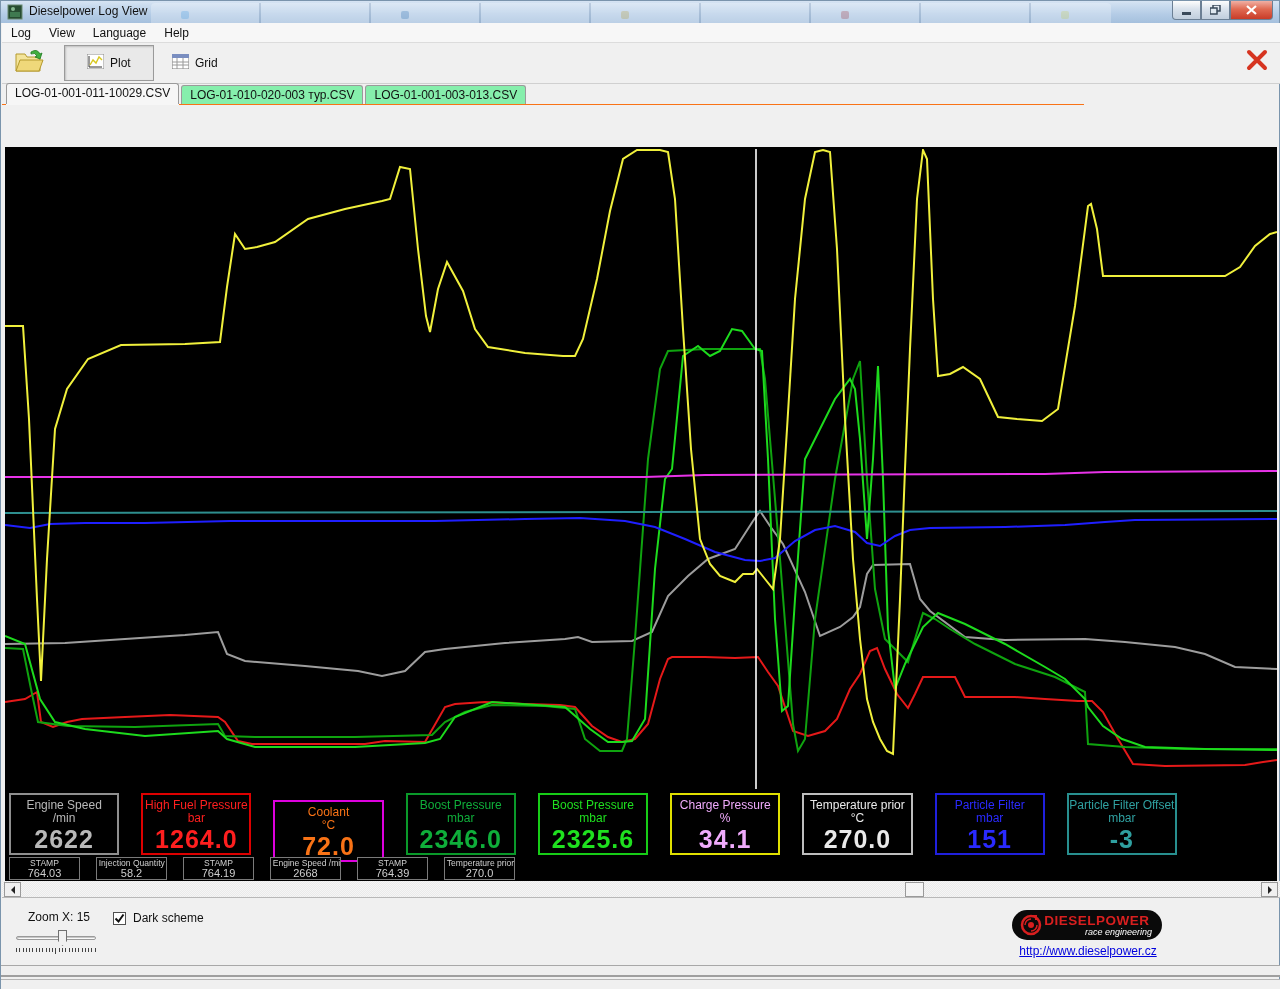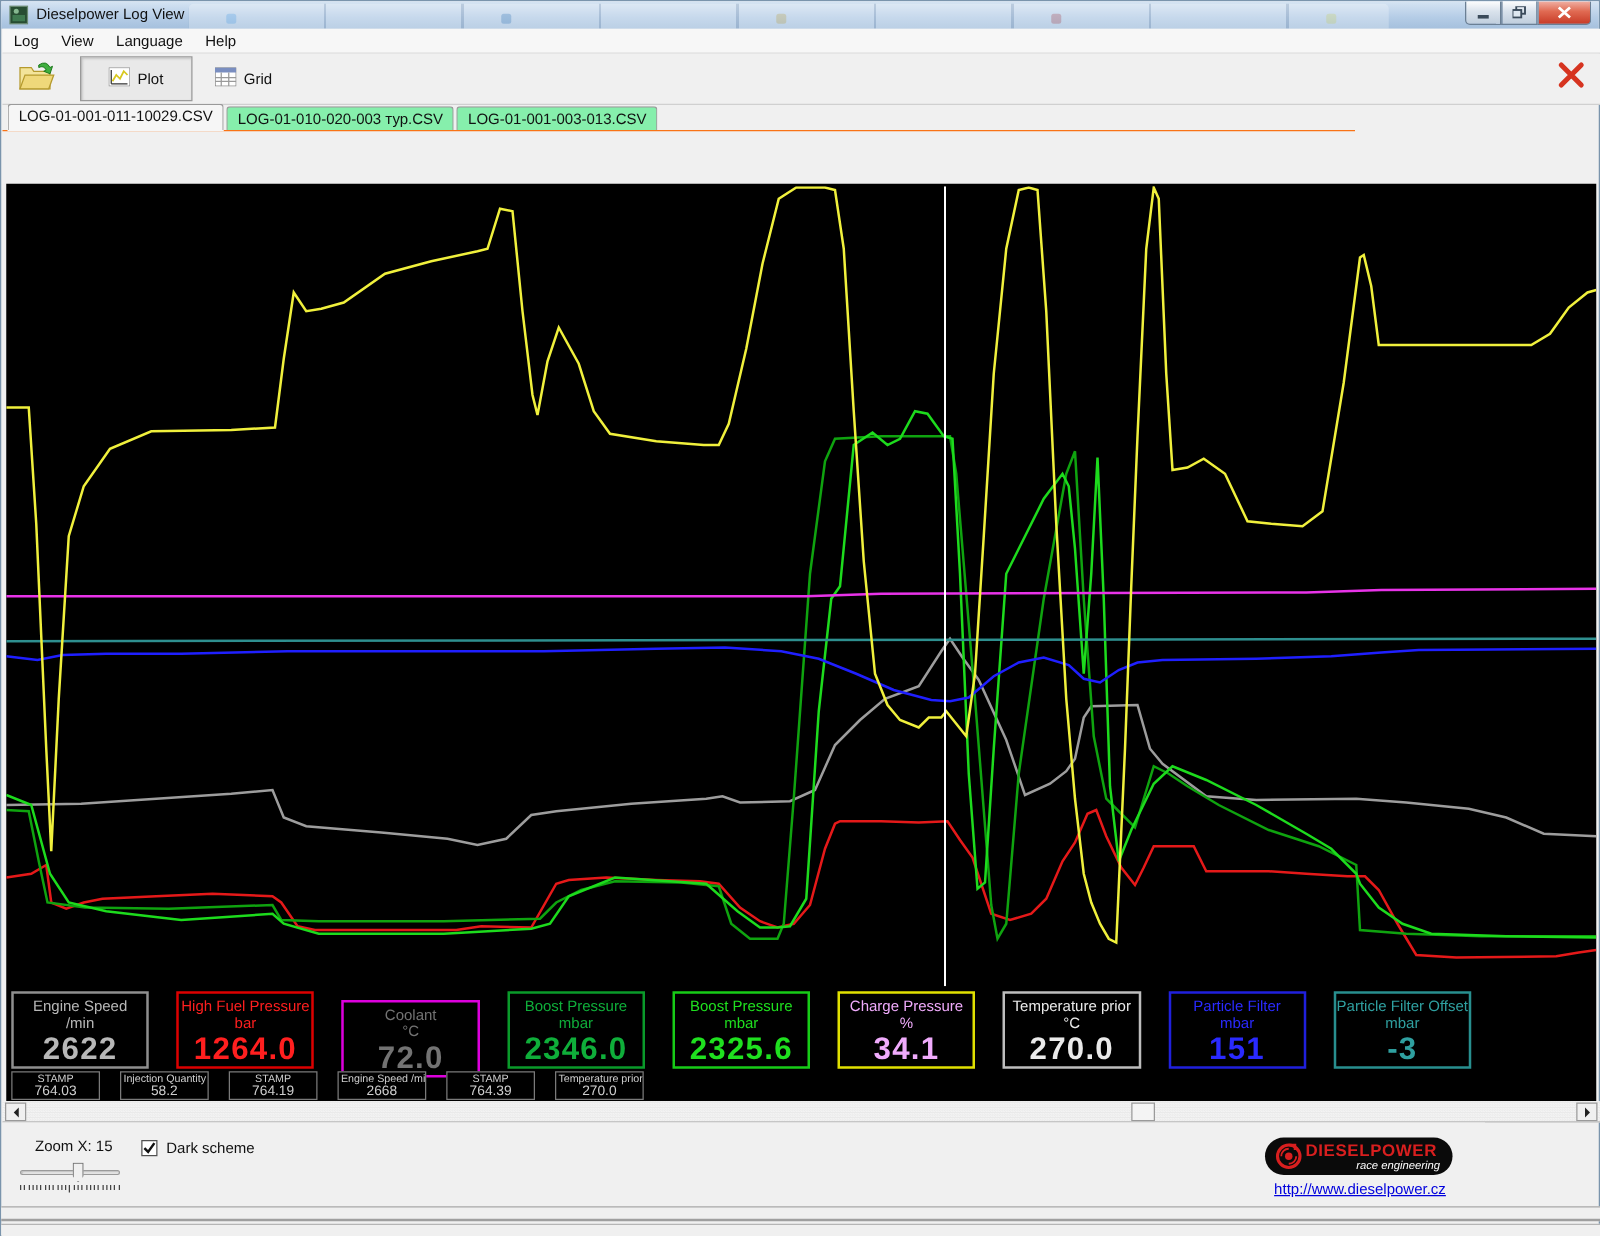--- a/index.html
+++ b/index.html
@@ -234,21 +234,21 @@
         <div class="lg-box" style="border-color: rgb(143, 143, 143); color: rgb(184, 184, 184);">
           <div class="lg-name">Engine Speed</div>
           <div class="lg-unit">/min</div>
           <div class="lg-value">2622</div>
         </div>
         <div class="lg-box" style="border-color: rgb(221, 0, 0); color: rgb(255, 31, 31);">
           <div class="lg-name">High Fuel Pressure</div>
           <div class="lg-unit">bar</div>
           <div class="lg-value">1264.0</div>
         </div>
-        <div class="lg-box" style="border-color: rgb(221, 0, 221); color: #737373; margin-top: 14px;">
+        <div class="lg-box" style="border-color: rgb(221, 0, 221); color: #f97316; margin-top: 14px;">
           <div class="lg-name">Coolant</div>
           <div class="lg-unit">°C</div>
           <div class="lg-value">72.0</div>
         </div>
         <div class="lg-box" style="border-color: rgb(10, 154, 42); color: rgb(15, 174, 58);">
           <div class="lg-name">Boost Pressure</div>
           <div class="lg-unit">mbar</div>
           <div class="lg-value">2346.0</div>
         </div>
         <div class="lg-box" style="border-color: rgb(23, 204, 23); color: rgb(31, 224, 31);">

